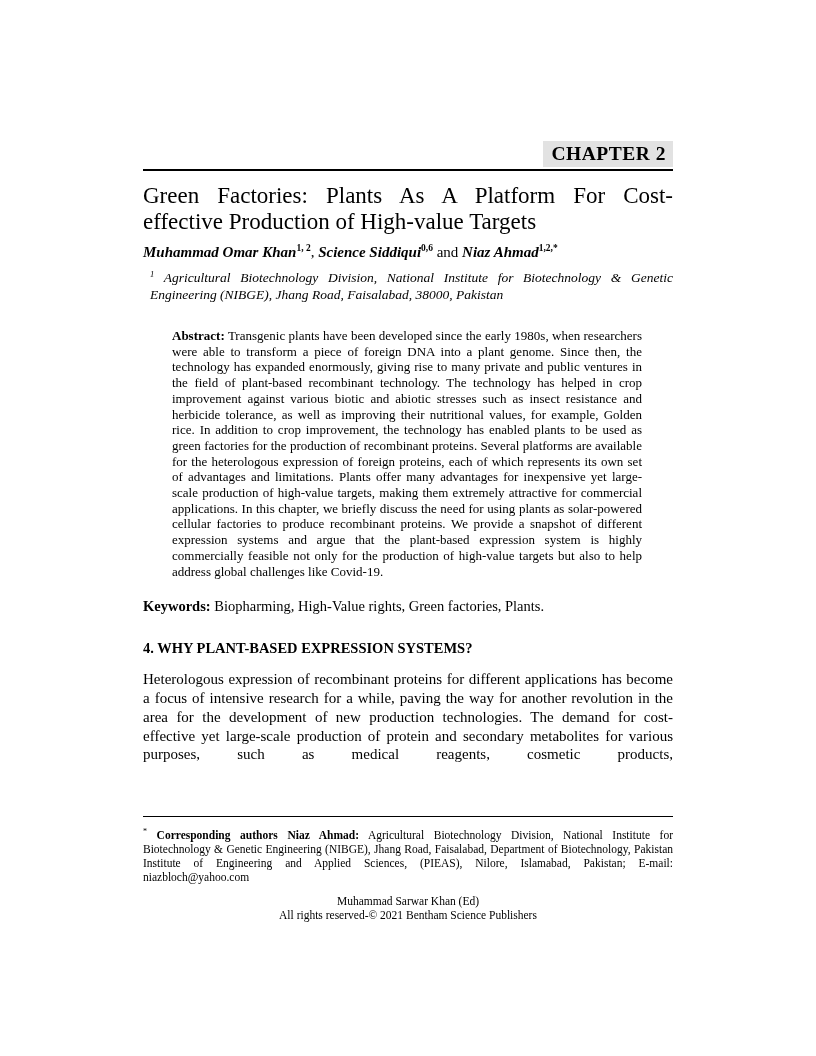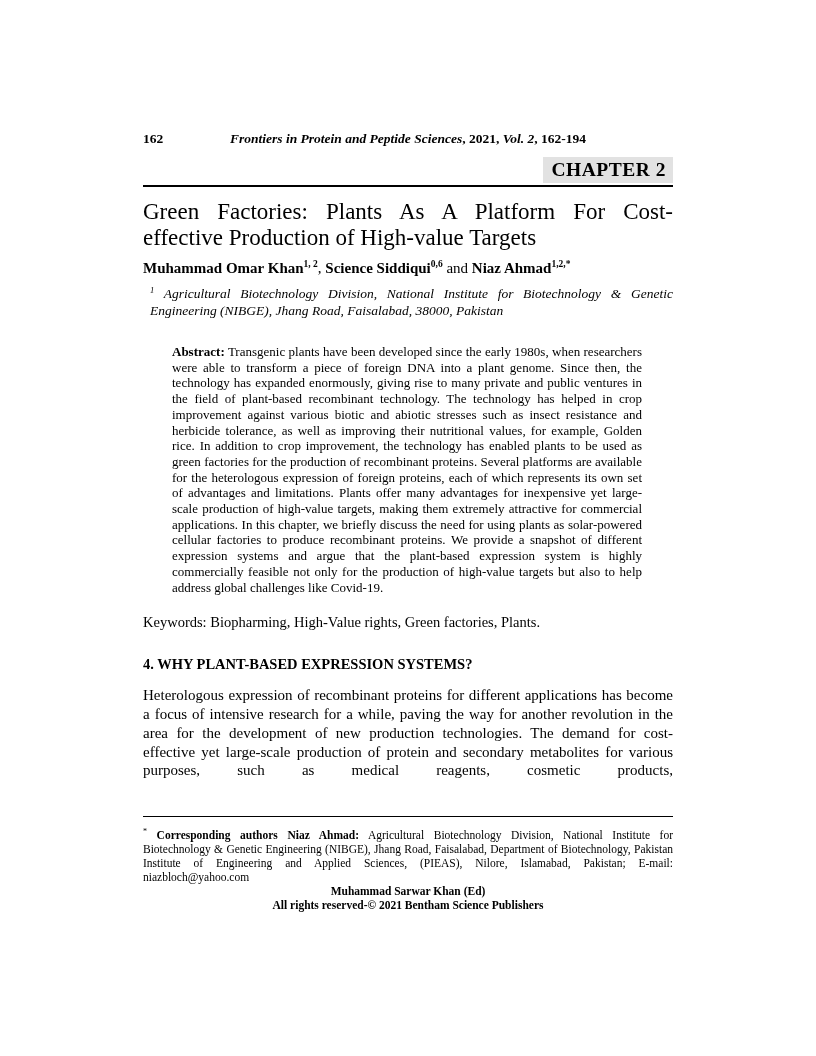--- a/index.html
+++ b/index.html
@@ -28,58 +28,54 @@
   .chapter-row{margin-top:10px;text-align:right;border-bottom:2px solid #000;padding-bottom:2px;}
   .chapter-badge{display:inline-block;background:var(--badge-bg);font-weight:bold;font-size:19.5px;line-height:24px;padding:1px 7px 1px 9px;letter-spacing:0.5px;}
 
   
   h1.title{margin:12px 0 0 0;font-size:23px;line-height:26px;font-weight:normal;}
   .tl1{display:block;text-align:justify;text-align-last:justify;}
   .tl2{display:block;text-align:left;}
 
   
   .authors{margin:8px 0 0 0;font-size:15px;line-height:19px;}
-  .authors b{font-weight:bold;}
+  .authors b{font-weight:bold;font-style:italic;}
   .authors sup{font-weight:bold;font-size:9.5px;line-height:0;vertical-align:super;}
 
   
   .affil{margin:8px 0 0 7px;font-style:italic;font-size:13.5px;line-height:16.5px;text-align:justify;}
   .affil + .affil{margin-top:4px;}
   .affil sup{font-size:8.5px;line-height:0;vertical-align:super;}
 
   
   .abstract{margin:25px 31px 0 29px;font-size:13px;line-height:15.7px;text-align:justify;}
   .abstract b{font-weight:bold;}
 
   
   .keywords{margin:19px 0 0 0;font-size:14.5px;line-height:17px;}
-  .keywords b{font-weight:normal;}
+  .keywords b{font-weight:bold;}
 
   
   h2.sec-heading{margin:25px 0 0 0;font-size:14.5px;line-height:17px;font-weight:bold;}
   .body-par{margin:13px 0 0 0;font-size:15px;line-height:18.8px;text-align:justify;text-align-last:justify;}
 
   
   .footer{position:absolute;left:143px;top:816px;width:530px;}
   .foot-rule{border-top:1.5px solid #000;height:0;}
   .footnote{margin:11px 0 0 0;font-size:11.5px;line-height:14px;text-align:justify;}
   .footnote b{font-weight:bold;}
   .footnote sup{font-size:8px;line-height:0;vertical-align:super;}
-  .publisher{margin-top:0;text-align:center;font-weight:bold;font-size:11.5px;line-height:14px;}
+  .publisher{margin-top:10px;text-align:center;font-weight:normal;font-size:11.5px;line-height:14px;}
 </style>
 </head>
 <body>
 
 <div class="page">
   <div class="content">
 
-    <div class="header-row">
-      <span class="pageno">162</span>
-      <div class="running"><span class="it">Frontiers in Protein and Peptide Sciences</span><span>, 2021, </span><span class="it">Vol. 2</span><span>, 162-194</span></div>
-    </div>
 
     <div class="chapter-row">
       <span class="chapter-badge">CHAPTER 2</span>
     </div>
 
     <h1 class="title">
       <span class="tl1">Green Factories: Plants As A Platform For Cost-</span>
       <span class="tl2">effective Production of High-value Targets</span>
     </h1>
 

